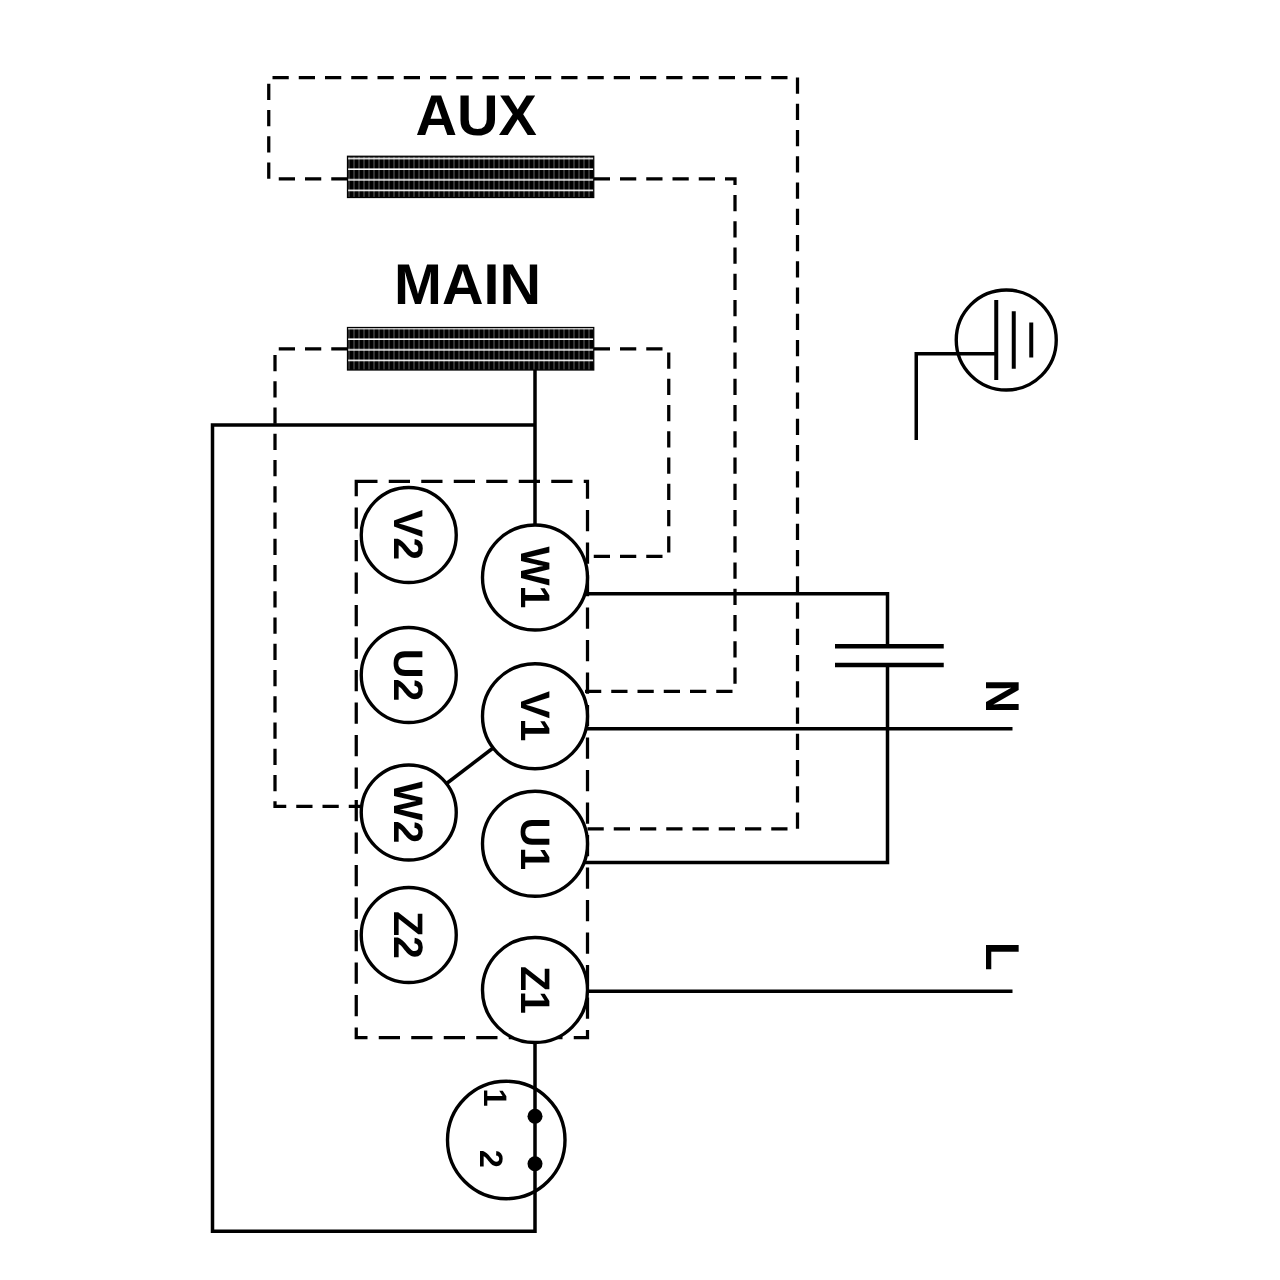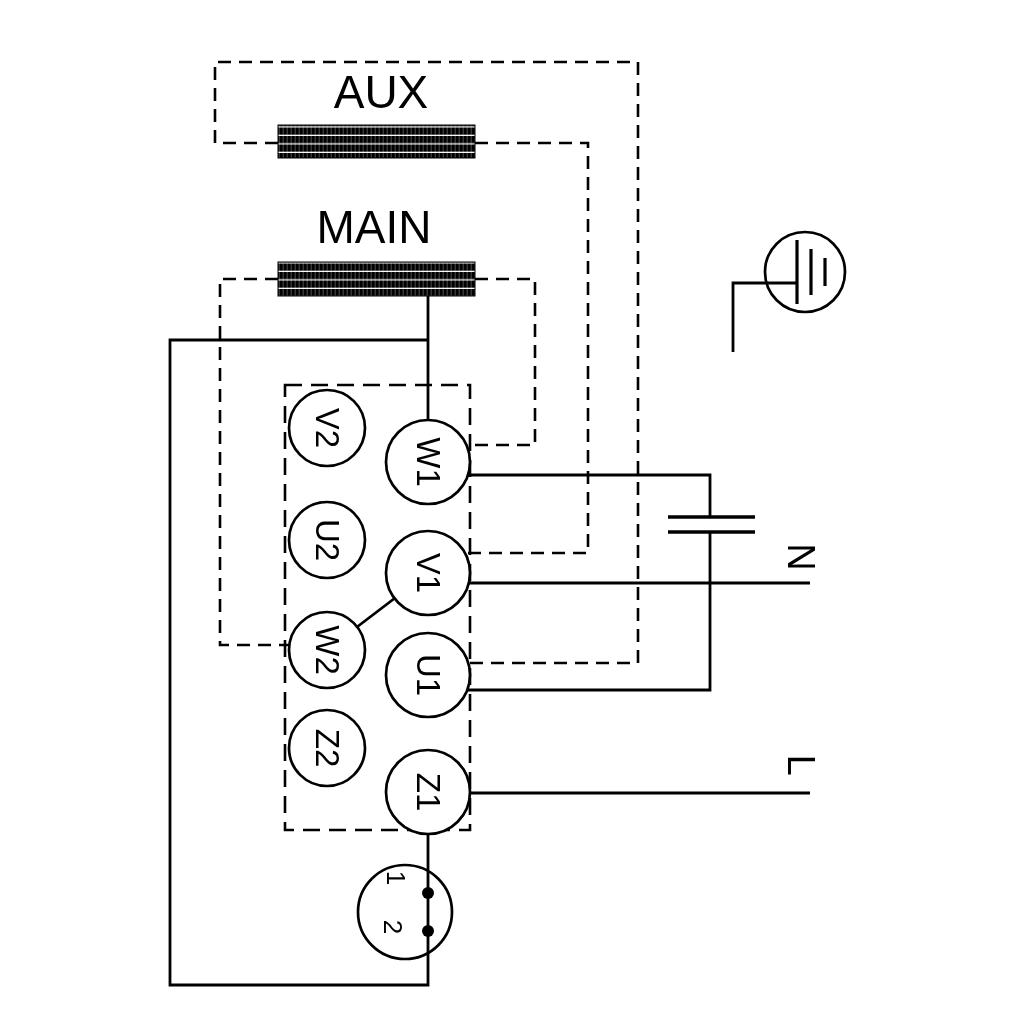--- a/index.html
+++ b/index.html
@@ -1,16 +1,16 @@
 <!DOCTYPE html>
 <html style="--stroke: #000000; --bg: #ffffff;"><head>
 <meta charset="utf-8">
 <style>
   html,body{margin:0;padding:0;background:#fff;}
-  .stage{position:relative;width:1024px;height:1024px;background:var(--bg,#fff);overflow:hidden;}
+  .stage{position:relative;width:1024px;height:1024px;background:var(--bg,#fff);overflow:hidden;font-weight:bold;}
   svg{position:absolute;left:0;top:0;}
   .wire{stroke:var(--stroke,#000);stroke-width:2.8;fill:none;stroke-linecap:butt;}
   .wire-dash{stroke:var(--stroke,#000);stroke-width:2.6;fill:none;stroke-dasharray:13 8;}
   .block-dash{stroke:var(--stroke,#000);stroke-width:2.6;fill:none;stroke-dasharray:17 9;}
   .plate{stroke:var(--stroke,#000);stroke-width:3.6;fill:none;}
   .gbar{stroke:var(--stroke,#000);stroke-width:3.2;fill:none;}
   .term{stroke:var(--stroke,#000);stroke-width:2.7;fill:#fff;}
   .conn{stroke:var(--stroke,#000);stroke-width:2.7;fill:none;}
   .dot{fill:var(--stroke,#000);stroke:none;}
   text{font-family:"Liberation Sans","DejaVu Sans",sans-serif;fill:var(--stroke,#000);}

